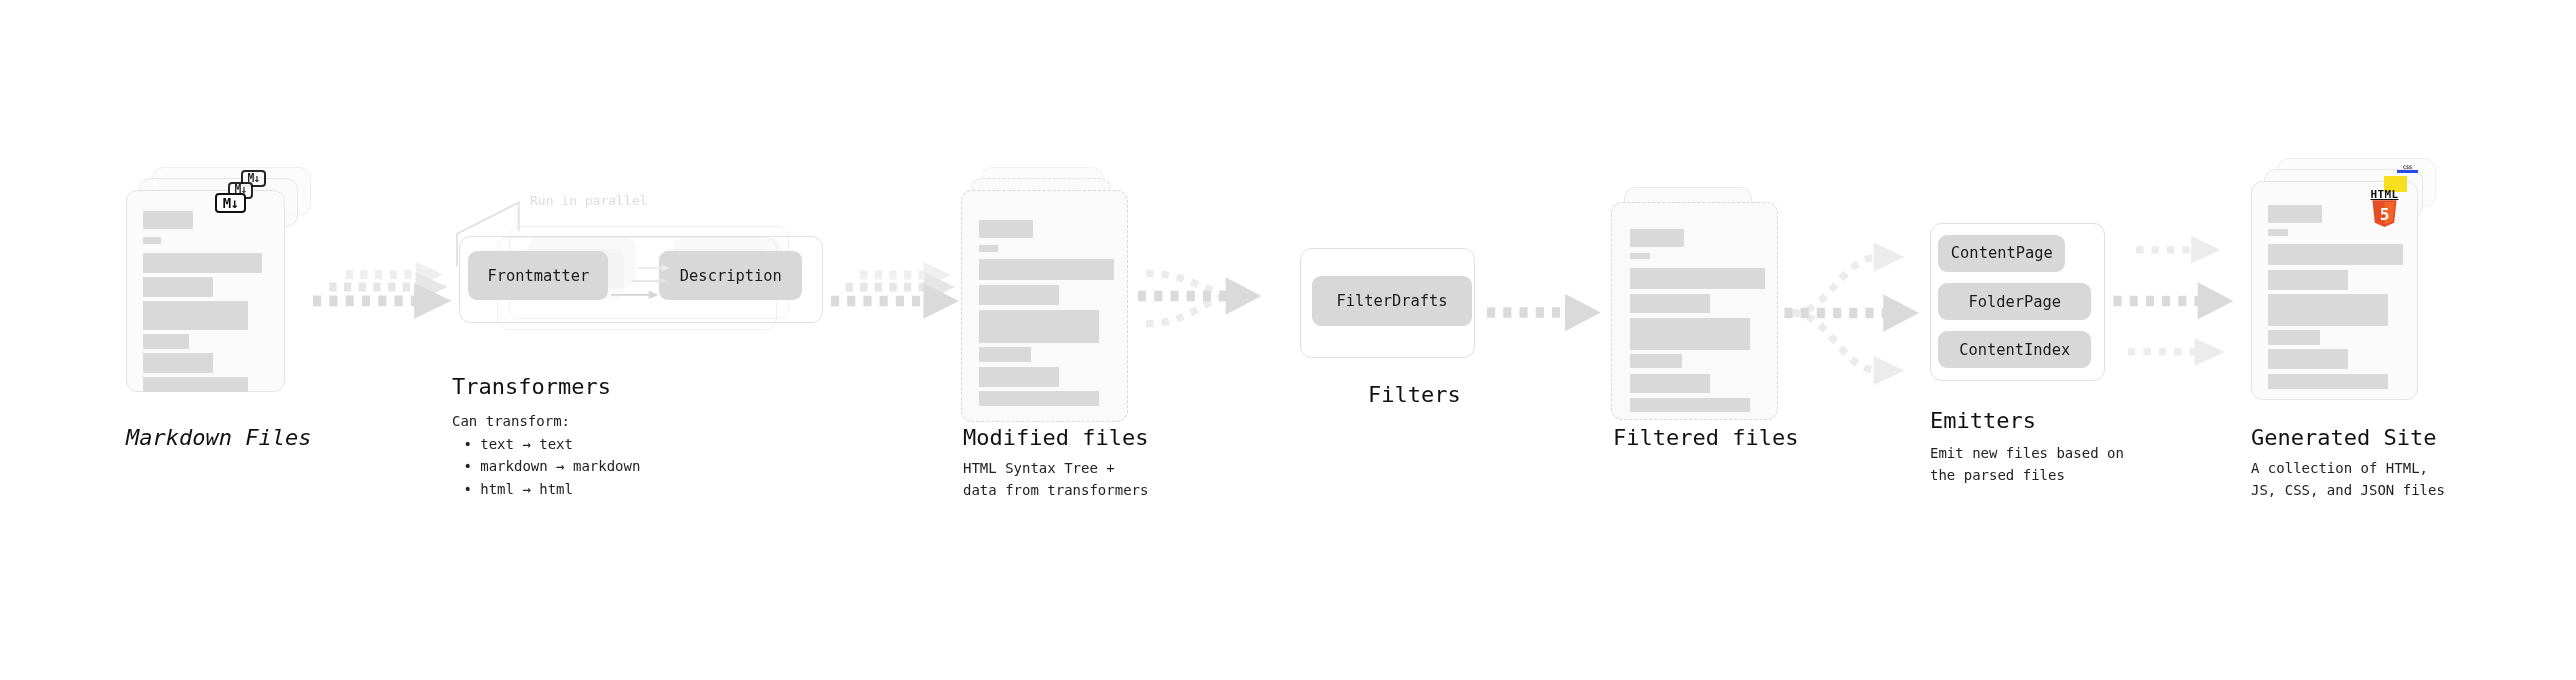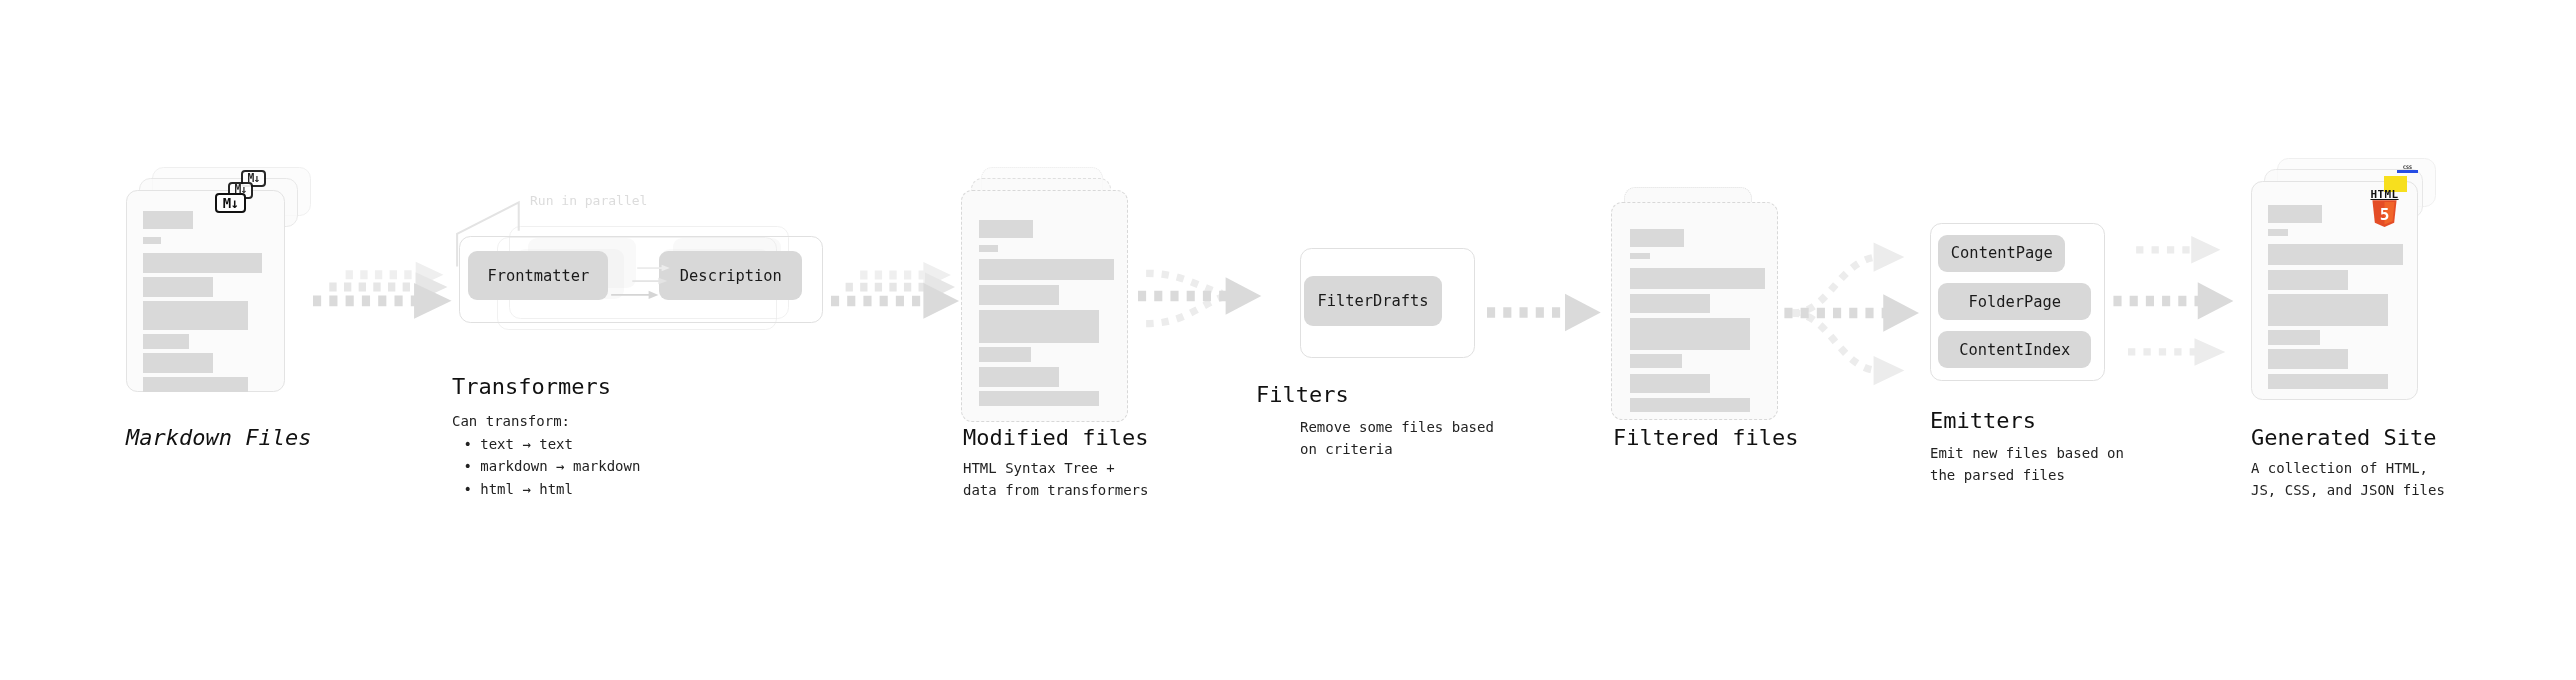--- a/index.html
+++ b/index.html
@@ -220,26 +220,24 @@
     <g fill="none">
       <path d="M 10 16 C 55 16 72 32 104 41" stroke="#ececec" stroke-width="9" stroke-dasharray="9 10" stroke-linecap="butt"></path>
       <path d="M 10 78 C 55 78 72 58 104 45" stroke="#ececec" stroke-width="9" stroke-dasharray="9 10" stroke-linecap="butt"></path>
       <line x1="0" y1="44" x2="112" y2="44" stroke="#dadada" stroke-width="13" stroke-dasharray="10 10"></line>
     </g>
     <polygon points="108,21 152,44 108,67" fill="#dadada"></polygon>
   </svg>
 
   <div class="node" style="left:1300px; top:248px;">
     <div class="proc-box" style="left:0px; top:0px; width:175px; height:110px;">
-      <div class="pill" style="left:3px; top:27px; width:138px; height:50px;">FilterDrafts</div>
-    </div>
-  </div>
-  <div class="title" style="left:1256px; top:382px;">Filters</div>
-  <div class="subtitle" style="left:1300px; top:417px;">Remove some files based
-on criteria</div>
+      <div class="pill" style="left:11px; top:27px; width:160px; height:50px;">FilterDrafts</div>
+    </div>
+  </div>
+  <div class="title" style="left:1368px; top:382px;">Filters</div>
 
   <svg class="ov" width="130" height="49" style="left:1487px; top:288px;" viewBox="0 0 160 60">
     <line x1="0" y1="30" x2="100" y2="30" stroke="#dadada" stroke-width="13" stroke-dasharray="10 10"></line>
     <polygon points="96,7 140,30 96,53" fill="#dadada"></polygon>
   </svg>
 
   <div class="node" style="left:1613px; top:187px;">
     <div class="doc-stack" style="width:187px;height:252px;">
       <div class="doc-card dotted back1" style="left:11.4px; top:0px; width:128px; height:41px;"></div>
       <div class="doc-card dashed" style="left:-1.6px; top:14.6px; width:167px; height:218px;">

